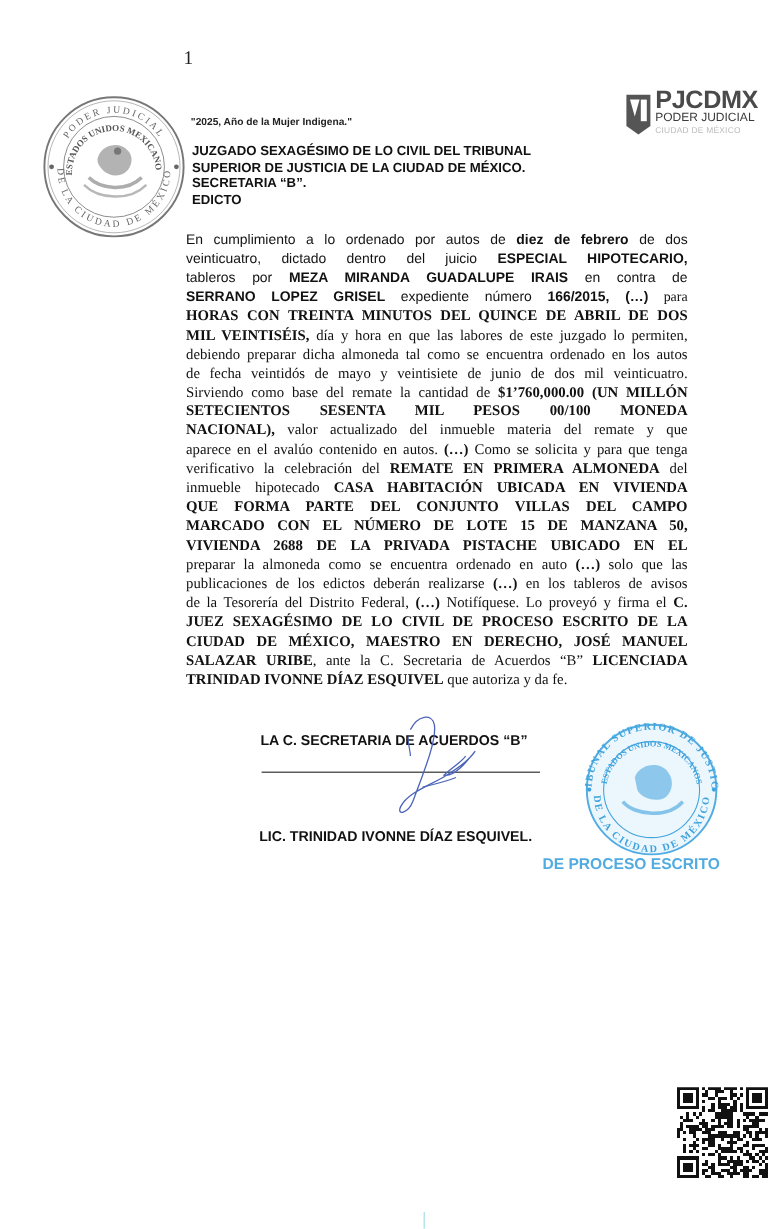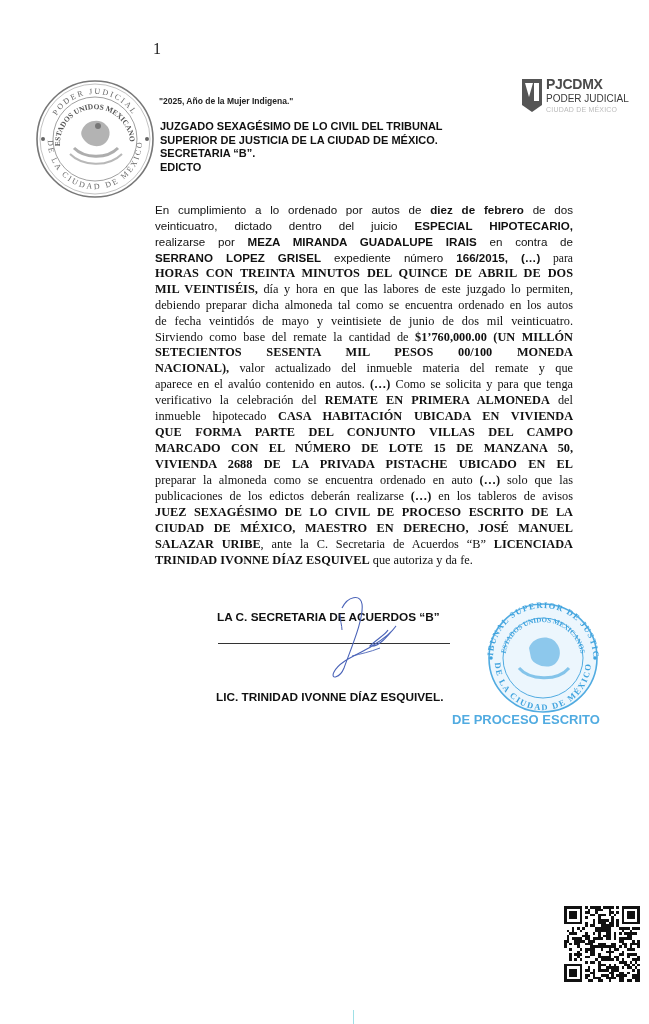--- a/index.html
+++ b/index.html
@@ -5,25 +5,25 @@
   html, body { margin:0; padding:0; background:#ffffff; }
   body { width:649px; height:1024px; position:relative; overflow:hidden; color:#111; }
   .abs { position:absolute; }
   .page-num { left:153px; top:40px; font-family:"Liberation Serif", serif; font-size:16px; color:#222; }
   .motto { left:159px; top:96px; font-family:"Liberation Sans", sans-serif; font-size:8.5px; font-weight:bold; color:#222; }
   .heading { left:160px; top:120px; width:300px; font-family:"Liberation Sans", sans-serif; font-weight:bold; font-size:11px; line-height:13.5px; color:#111; }
   .heading div { white-space:nowrap; }
   .seal-left { left:34px; top:78px; width:122px; height:122px; }
   .logo { left:518px; top:75px; width:118px; height:45px; }
   .logo .mark { position:absolute; left:3px; top:2px; width:22px; height:36px; }
-  .logo .t1 { position:absolute; left:28px; top:0px; font-family:"Liberation Sans", sans-serif; font-weight:bold; font-size:14px; letter-spacing:-0.3px; color:#4a4a4a; line-height:18px; }
+  .logo .t1 { position:absolute; left:28px; top:0px; font-family:"Liberation Sans", sans-serif; font-weight:bold; font-size:21px; letter-spacing:-0.3px; color:#4a4a4a; line-height:18px; }
   .logo .t2 { position:absolute; left:28px; top:18px; font-family:"Liberation Sans", sans-serif; font-size:10px; color:#3a3a3a; line-height:12px; white-space:nowrap; }
   .logo .t3 { position:absolute; left:28px; top:30px; font-family:"Liberation Sans", sans-serif; font-size:7px; color:#bbb; line-height:9px; white-space:nowrap; letter-spacing:0.2px; }
 
-  .body-text { left:155px; top:202px; width:418px; }
+  .body-text { left:155px; top:192px; width:418px; }
   .line { height:15.95px; line-height:15.95px; white-space:nowrap; text-align:justify; text-align-last:justify; overflow:visible; }
   .line.last { text-align-last:left; }
   .sans { font-family:"Liberation Sans", sans-serif; font-size:11.6px; }
   .serif { font-family:"Liberation Serif", serif; font-size:12.3px; }
   .b { font-weight:bold; }
 
   .sig-title { left:217px; top:610px; font-family:"Liberation Sans", sans-serif; font-weight:bold; font-size:11.8px; color:#111; white-space:nowrap; }
   .sig-line { left:218px; top:643px; width:232px; height:0; border-top:1px solid #333; }
   .sig-name { left:216px; top:652px; font-family:"Liberation Sans", sans-serif; font-weight:bold; font-size:11.8px; color:#111; white-space:nowrap;margin-top:38px; }
   .signature { left:300px; top:596px; width:120px; height:85px; }
@@ -76,37 +76,38 @@
 <div class="abs heading">
   <div>JUZGADO SEXAGÉSIMO DE LO CIVIL DEL TRIBUNAL</div>
   <div>SUPERIOR DE JUSTICIA DE LA CIUDAD DE MÉXICO.</div>
   <div>SECRETARIA “B”.</div>
   <div>EDICTO</div>
 </div>
 
 <div class="abs body-text" id="body-text">
     <div class="line sans"><span>En cumplimiento a lo ordenado por autos de </span><span class="b">diez de febrero</span><span> de dos</span></div>
     <div class="line sans"><span>veinticuatro, dictado dentro del juicio </span><span class="b">ESPECIAL HIPOTECARIO,</span></div>
-    <div class="line sans"><span>realizarse por </span><span class="b">MEZA MIRANDA GUADALUPE IRAIS</span><span> en contra de</span></div>
+    <div class="line sans"><span>tableros por </span><span class="b">MEZA MIRANDA GUADALUPE IRAIS</span><span> en contra de</span></div>
     <div class="line sans"><span class="b">SERRANO LOPEZ GRISEL</span><span> expediente número </span><span class="b">166/2015, (…)</span><span style="font-family: &quot;Liberation Serif&quot;, serif;"> para</span></div>
     <div class="line serif"><span class="b">HORAS CON TREINTA MINUTOS DEL QUINCE DE ABRIL DE DOS</span></div>
     <div class="line serif"><span class="b">MIL VEINTISÉIS,</span><span> día y hora en que las labores de este juzgado lo permiten,</span></div>
     <div class="line serif"><span>debiendo preparar dicha almoneda tal como se encuentra ordenado en los autos</span></div>
     <div class="line serif"><span>de fecha veintidós de mayo y veintisiete de junio de dos mil veinticuatro.</span></div>
     <div class="line serif"><span>Sirviendo como base del remate la cantidad de </span><span class="b">$1’760,000.00 (UN MILLÓN</span></div>
     <div class="line serif"><span class="b">SETECIENTOS SESENTA MIL PESOS 00/100 MONEDA</span></div>
     <div class="line serif"><span class="b">NACIONAL),</span><span> valor actualizado del inmueble materia del remate y que</span></div>
     <div class="line serif"><span>aparece en el avalúo contenido en autos. </span><span class="b">(…)</span><span> Como se solicita y para que tenga</span></div>
     <div class="line serif"><span>verificativo la celebración del </span><span class="b">REMATE EN PRIMERA ALMONEDA</span><span> del</span></div>
     <div class="line serif"><span>inmueble hipotecado </span><span class="b">CASA HABITACIÓN UBICADA EN VIVIENDA</span></div>
     <div class="line serif"><span class="b">QUE FORMA PARTE DEL CONJUNTO VILLAS DEL CAMPO</span></div>
     <div class="line serif"><span class="b">MARCADO CON EL NÚMERO DE LOTE 15 DE MANZANA 50,</span></div>
     <div class="line serif"><span class="b">VIVIENDA 2688 DE LA PRIVADA PISTACHE UBICADO EN EL</span></div>
     <div class="line serif"><span>preparar la almoneda como se encuentra ordenado en auto </span><span class="b">(…)</span><span> solo que las</span></div>
     <div class="line serif"><span>publicaciones de los edictos deberán realizarse </span><span class="b">(…)</span><span> en los tableros de avisos</span></div>
+    <div class="line serif"><span>de la Tesorería del Distrito Federal, </span><span class="b">(…)</span><span> Notifíquese. Lo proveyó y firma el </span><span class="b">C.</span></div>
     <div class="line serif"><span class="b">JUEZ SEXAGÉSIMO DE LO CIVIL DE PROCESO ESCRITO DE LA</span></div>
     <div class="line serif"><span class="b">CIUDAD DE MÉXICO, MAESTRO EN DERECHO, JOSÉ MANUEL</span></div>
     <div class="line serif"><span class="b">SALAZAR URIBE</span><span>, ante la C. Secretaria de Acuerdos “B” </span><span class="b">LICENCIADA</span></div>
     <div class="line serif last"><span class="b">TRINIDAD IVONNE DÍAZ ESQUIVEL</span><span> que autoriza y da fe.</span></div>
   </div>
 
 <div class="abs sig-title">LA C. SECRETARIA DE ACUERDOS “B”</div>
 <div class="abs sig-line"></div>
 <div class="abs sig-name">LIC. TRINIDAD IVONNE DÍAZ ESQUIVEL.</div>
 <svg class="abs signature" viewBox="0 0 120 85">

